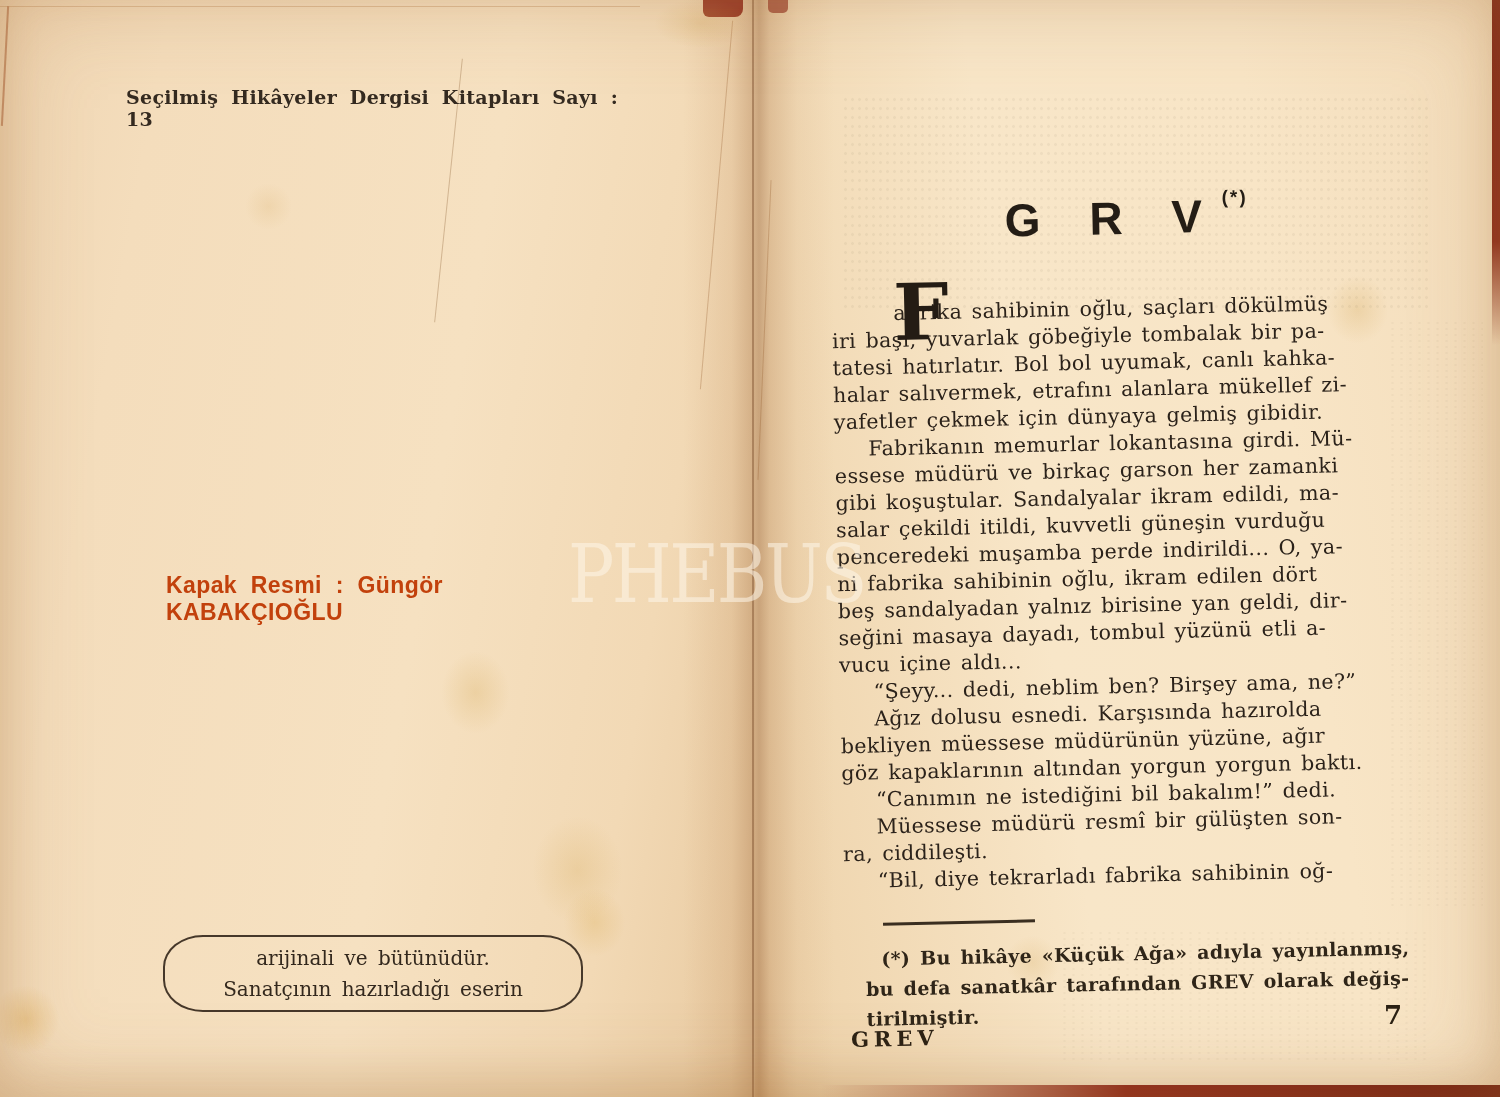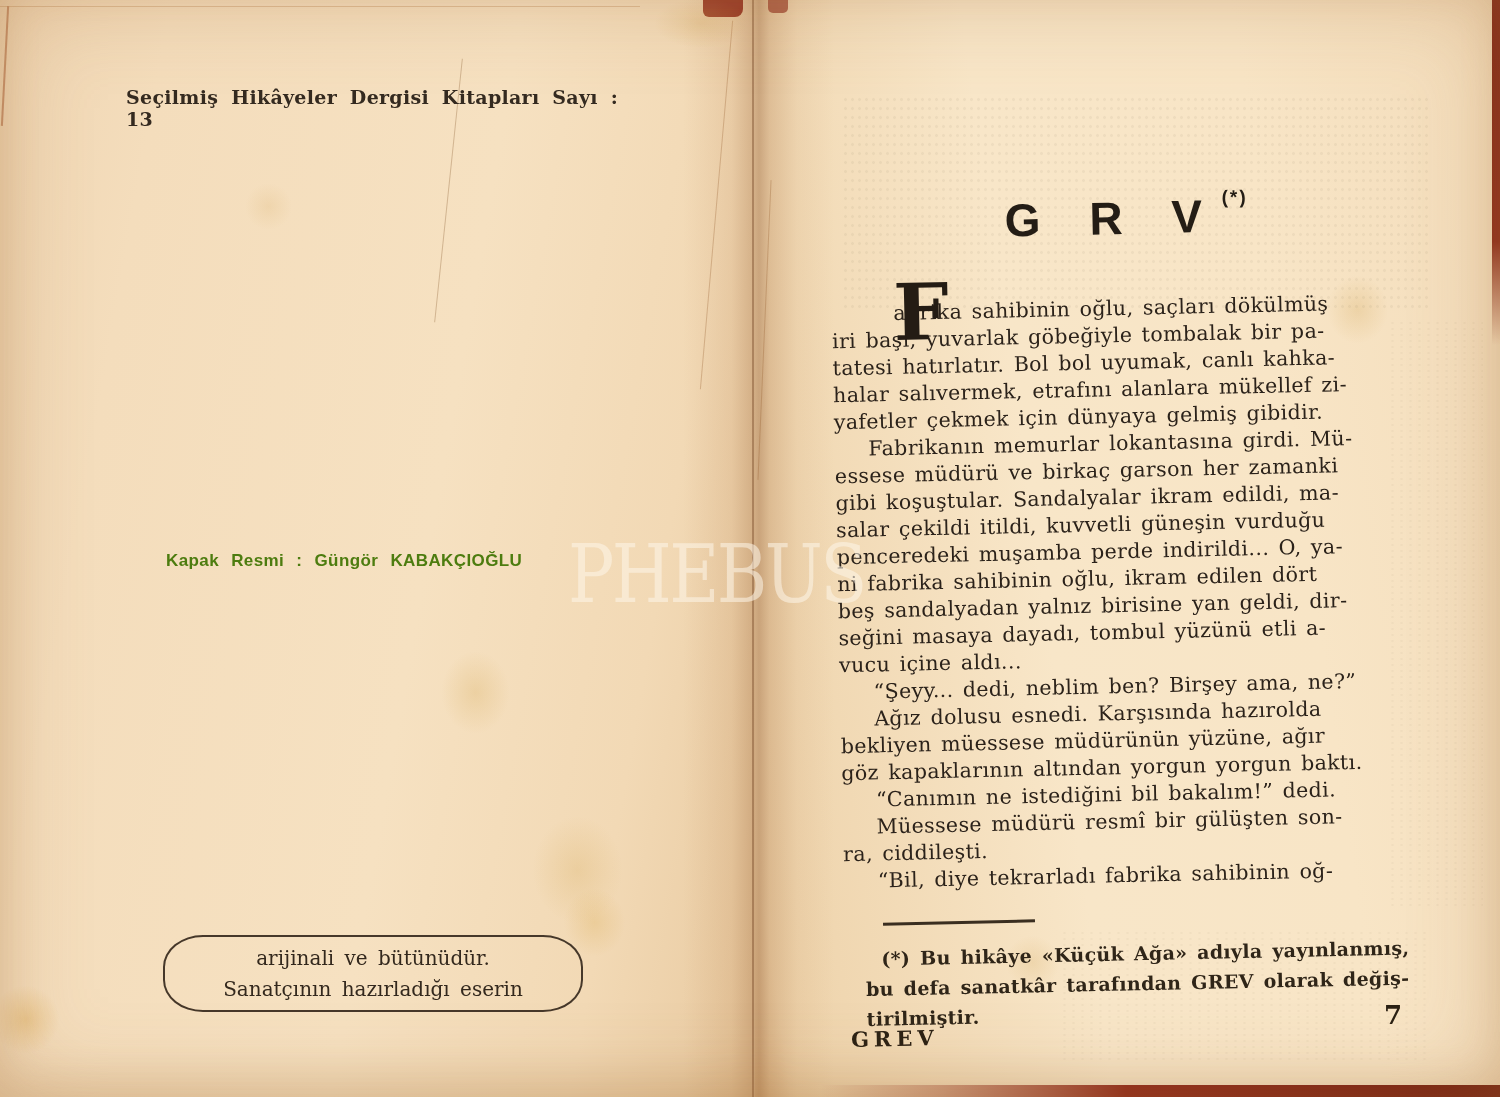--- a/index.html
+++ b/index.html
@@ -44,23 +44,23 @@
     background-image:radial-gradient(rgba(104,96,66,.12) 1px, rgba(0,0,0,0) 1.6px);
     background-size:7px 9px;}
   .mottle-b{background-size:9px 6px;opacity:.4;}
 
   
   .series-line{
     position:absolute;left:126px;top:86px;width:520px;
     font-weight:bold;font-size:19px;letter-spacing:.3px;word-spacing:6px;color:#342a20;
   }
   .cover-credit{
-    position:absolute;left:166px;top:551px;width:460px;
-    font-family:"Liberation Sans", sans-serif;font-weight:bold;font-size:17px;
-    letter-spacing:.4px;word-spacing:7px;color:#4d7c0f;
+    position:absolute;left:166px;top:572px;width:460px;
+    font-family:"Liberation Sans", sans-serif;font-weight:bold;font-size:23px;
+    letter-spacing:.4px;word-spacing:7px;color:#c2410c;
   }
   .notice-box{
     position:absolute;left:163px;top:935px;width:420px;height:77px;
     border:2.5px solid #46382a;border-radius:40px / 32px;box-sizing:border-box;
     display:flex;flex-direction:column;justify-content:center;align-items:center;
     font-size:20px;color:#33281d;line-height:31px;word-spacing:4px;
   }
 
   
   .story-block{

